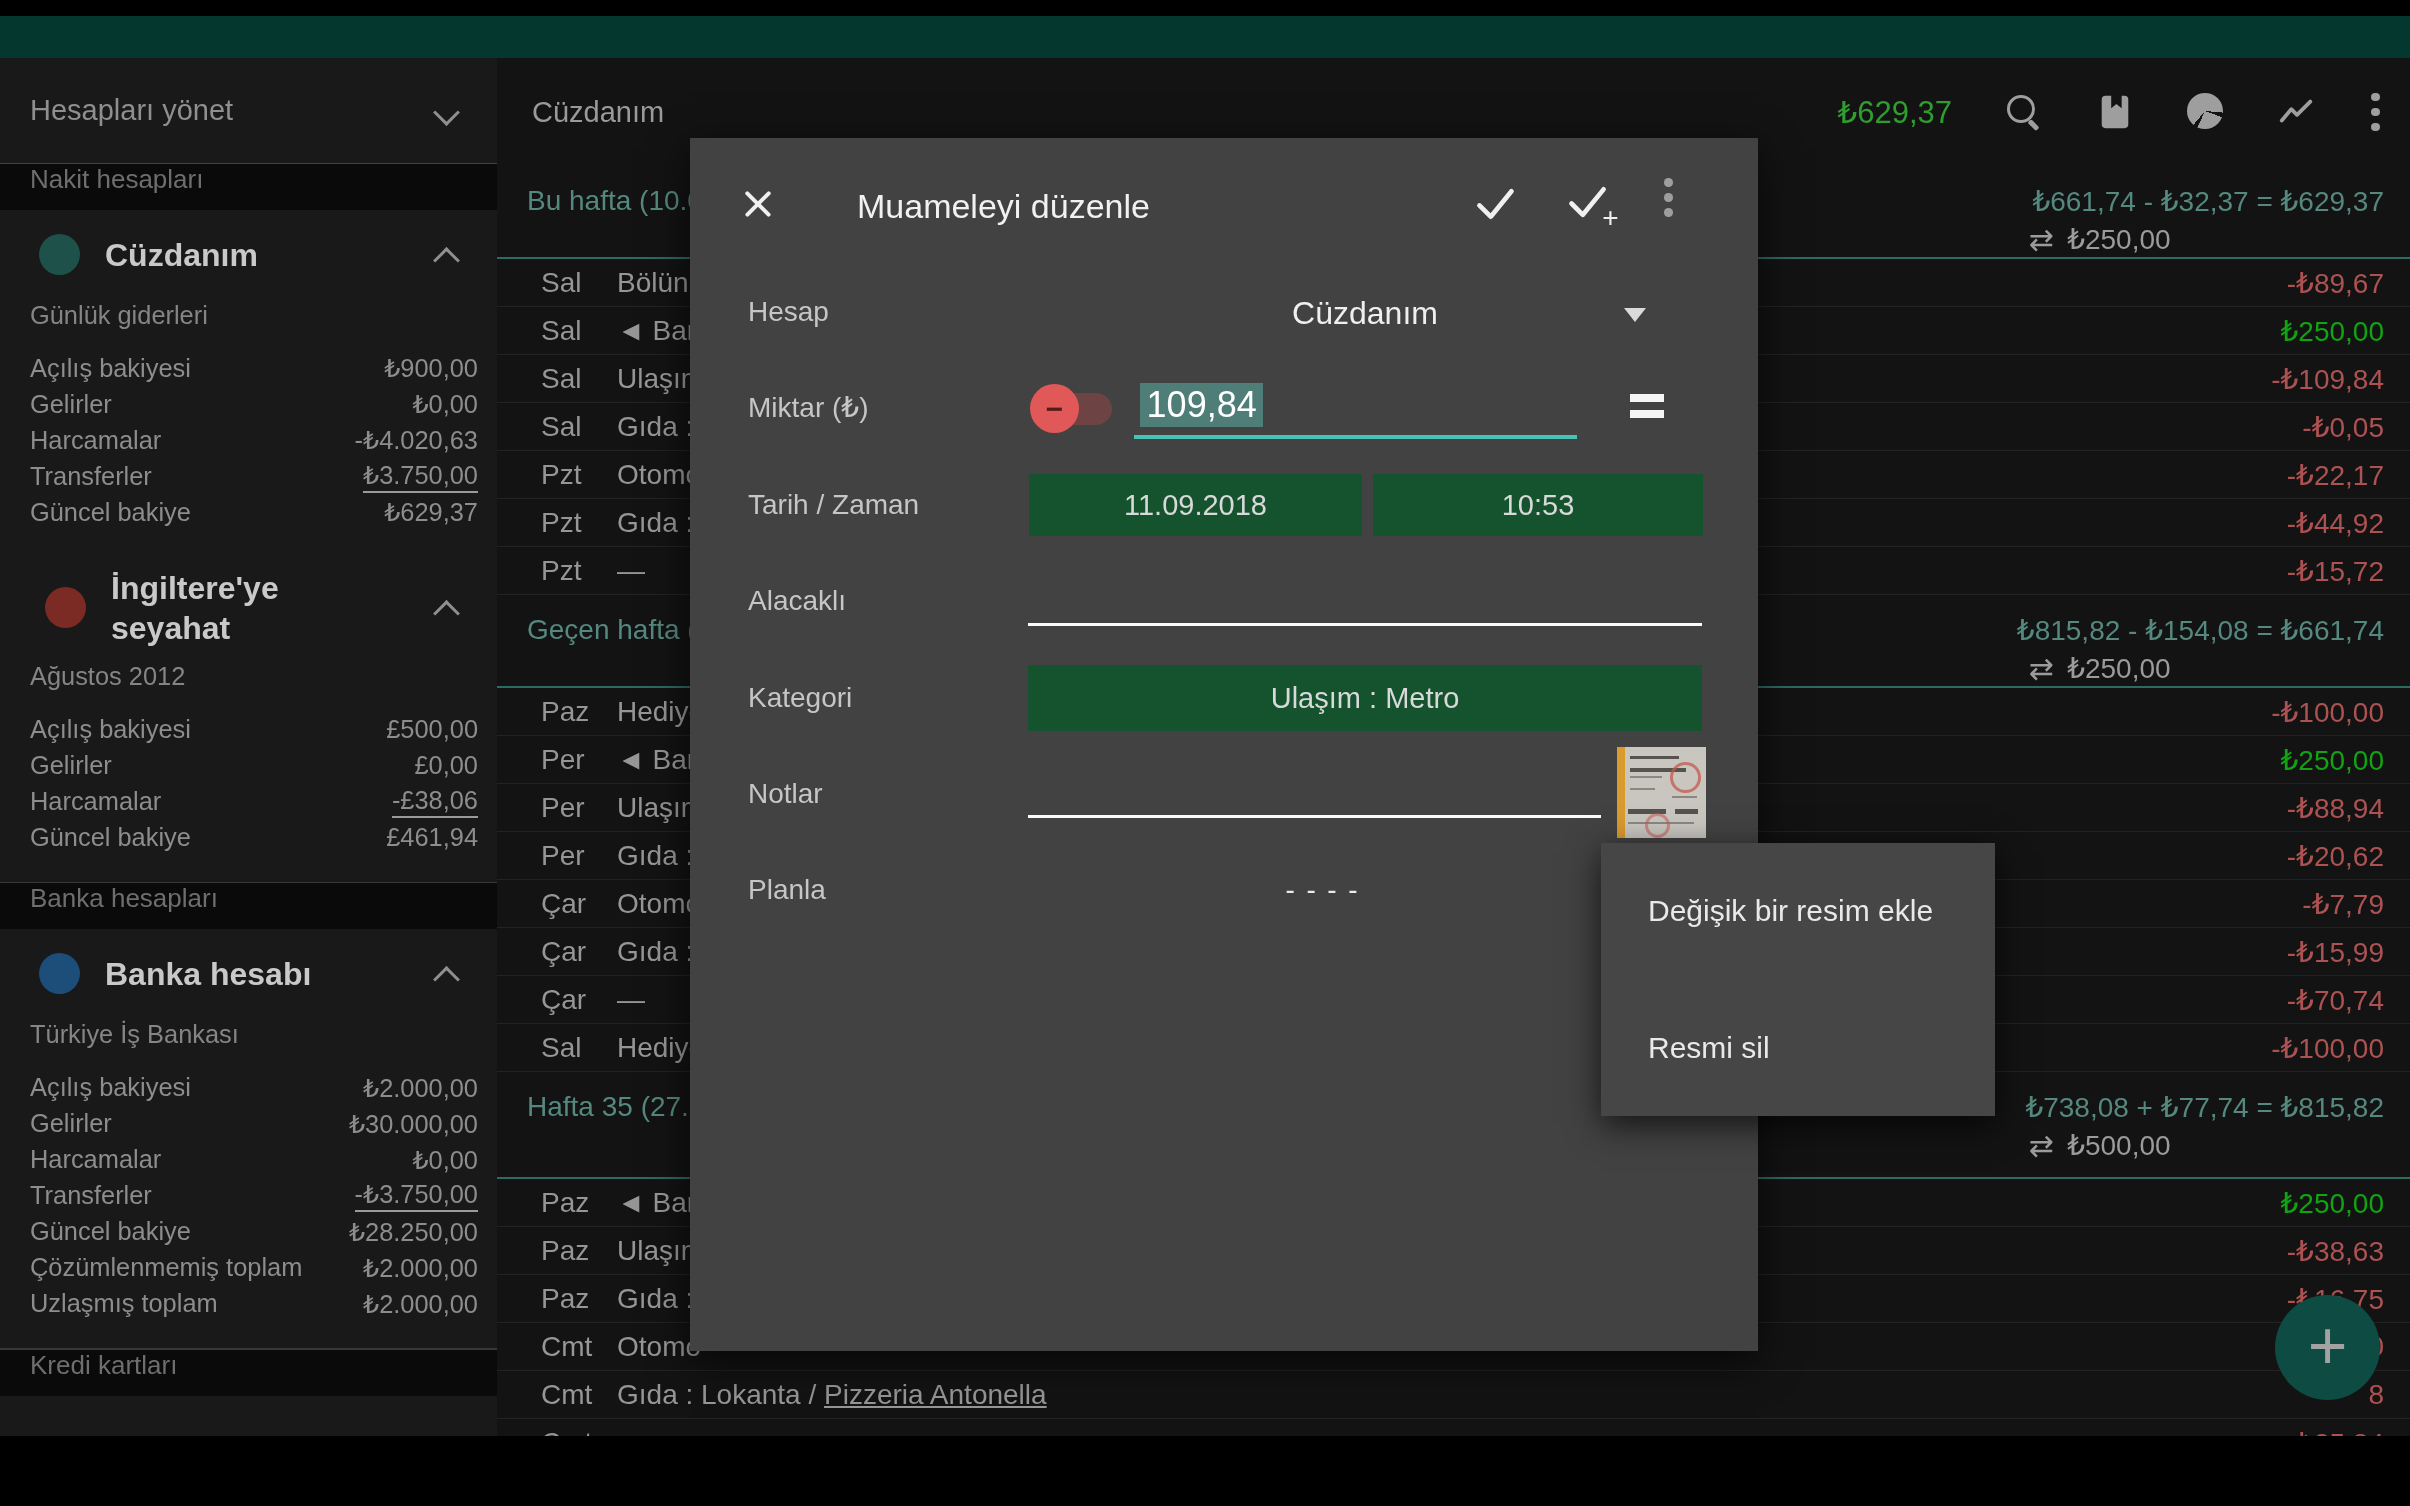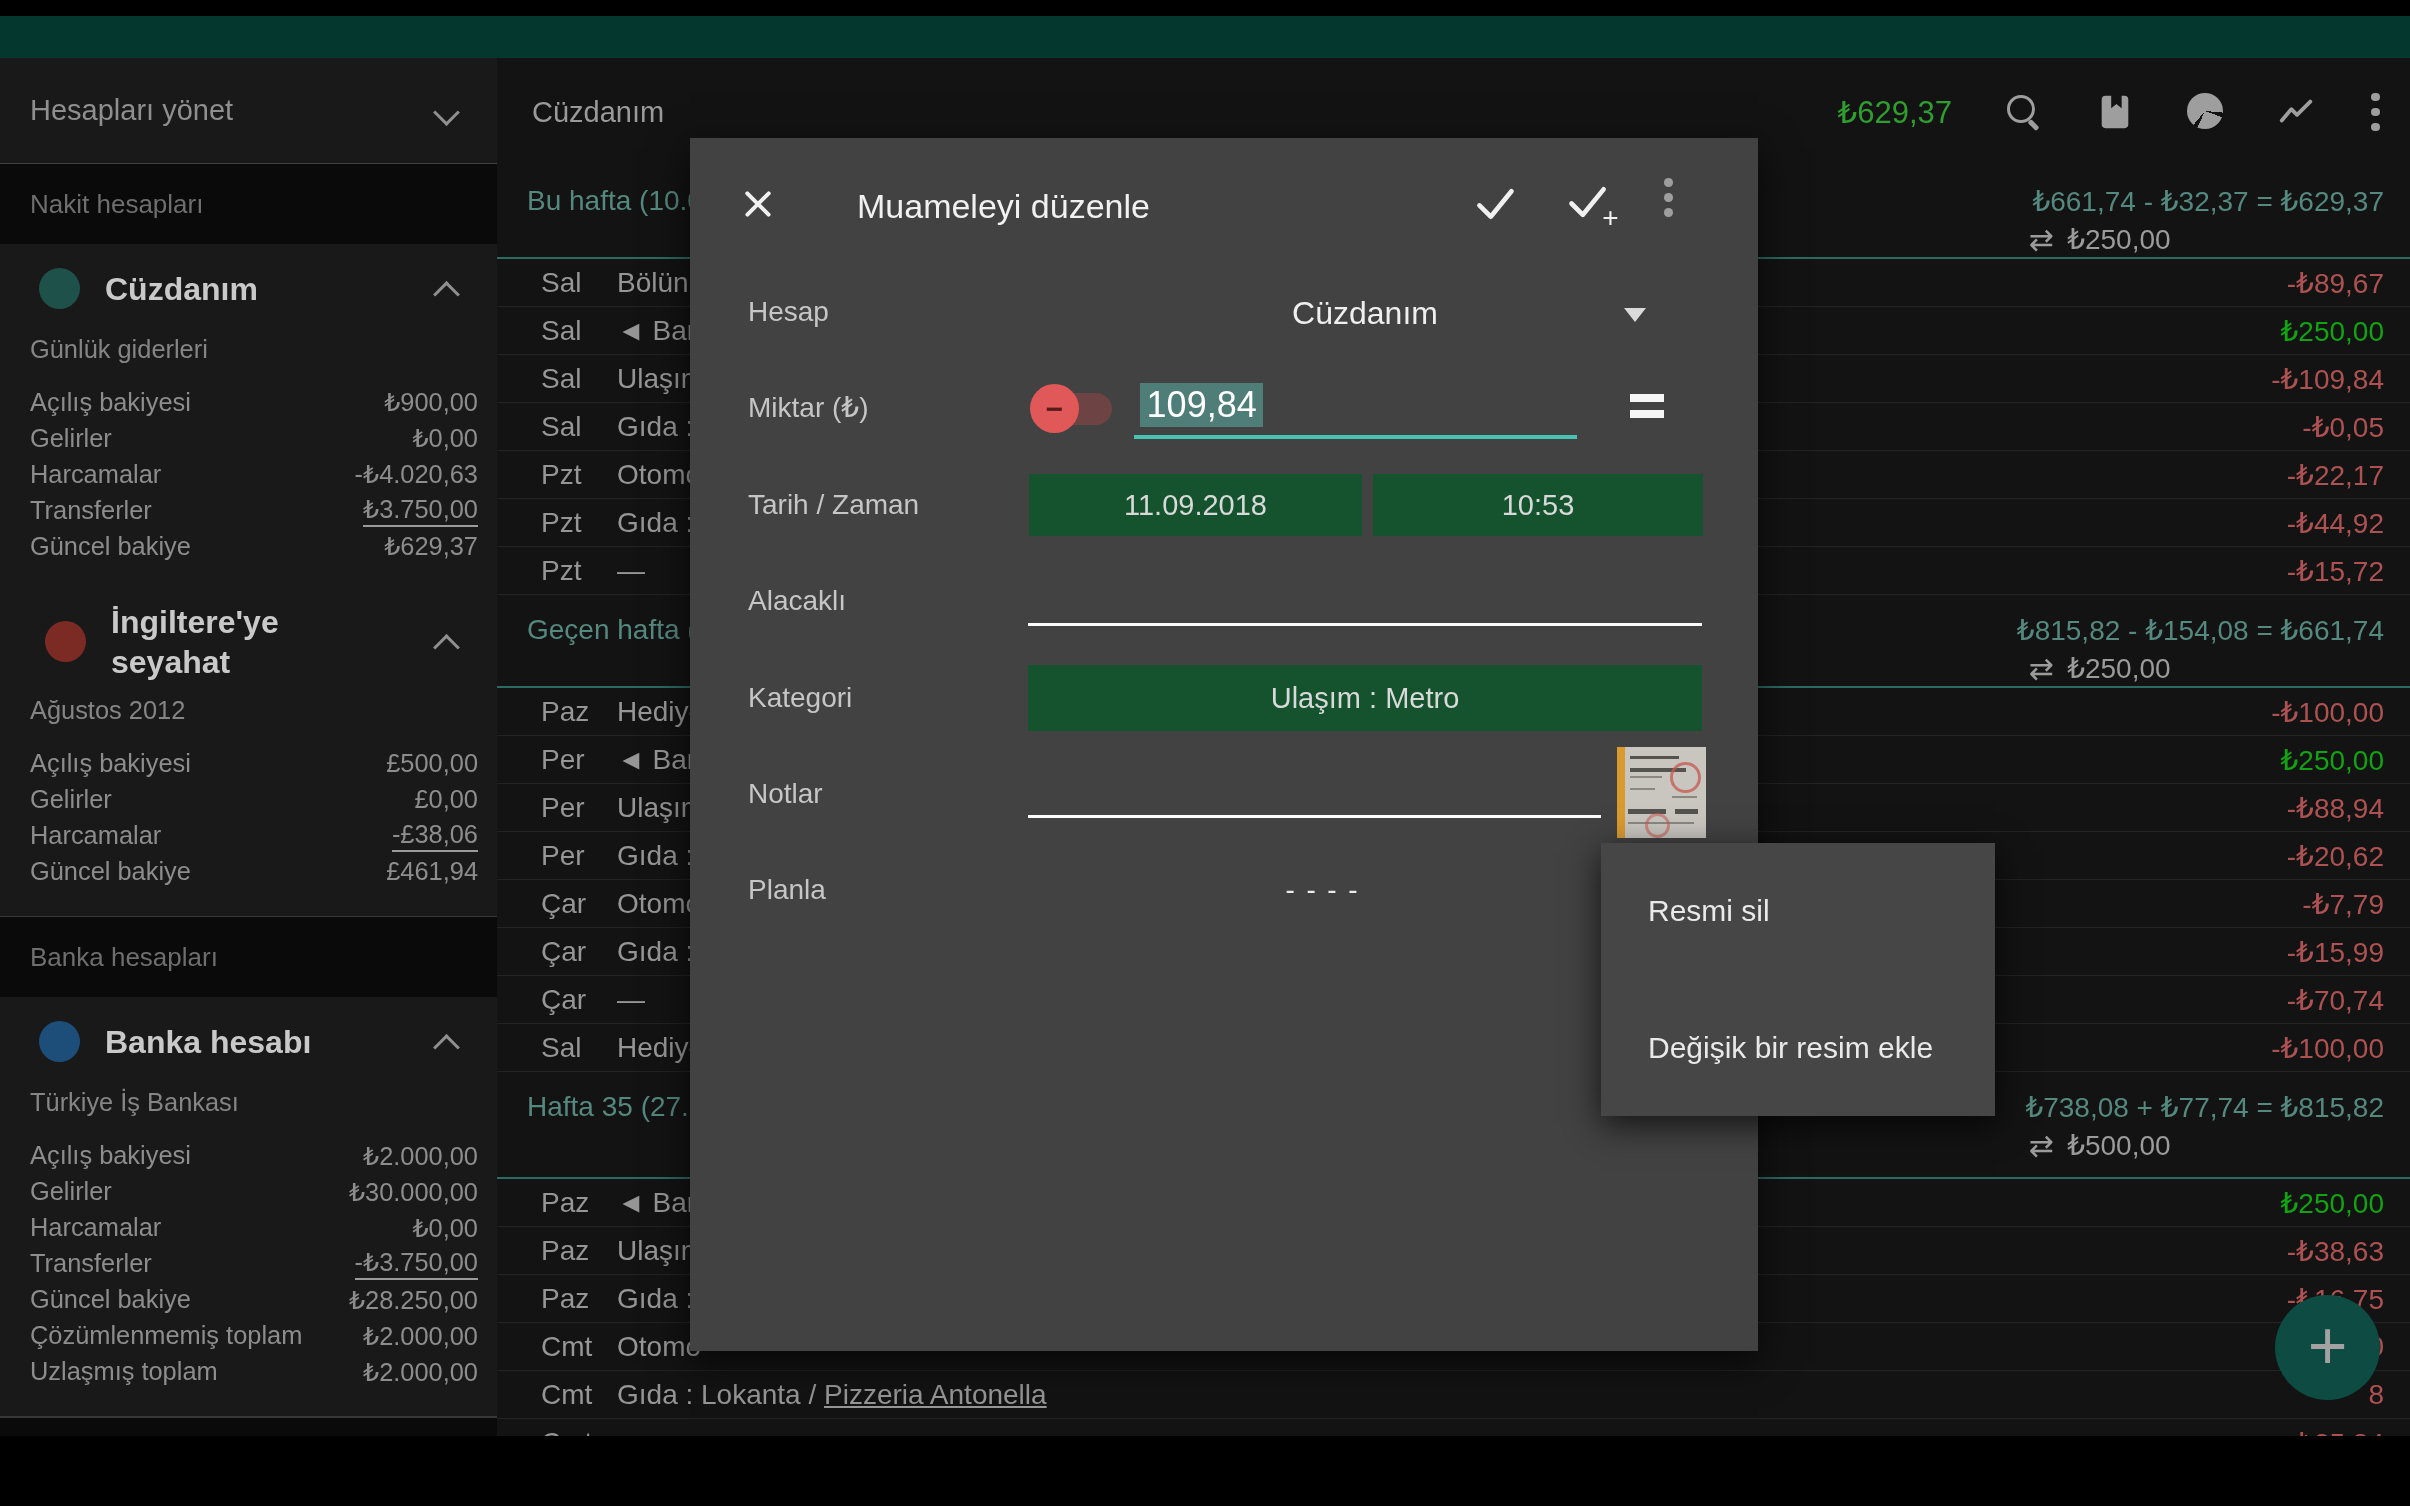--- a/index.html
+++ b/index.html
@@ -10,21 +10,21 @@
   .status-strip{position:absolute;left:0;top:0;width:2411px;height:42px;background:#04382e;}
 
   
   .sidebar{position:absolute;left:0;top:42px;width:497px;height:1378px;background:#191919;overflow:hidden;}
   .manage-row{position:relative;height:105px;border-bottom:1.9px solid #424242;display:flex;align-items:center;}
   .manage-row .lbl{margin-left:30px;font-size:29px;color:#8f8f8f;}
   .chev{width:16px;height:16px;border-right:3.8px solid #8f8f8f;border-bottom:3.8px solid #8f8f8f;display:inline-block;}
   .chev.down{transform:rotate(45deg);}
   .chev.up{transform:rotate(-135deg);}
   .manage-row .chev{position:absolute;right:41px;top:45px;}
-  .sb-band{height:80px;background:#0a0a0a;display:flex;align-items:center;}
+  .sb-band{height:46px;background:#0a0a0a;display:flex;}
   .sb-band span{margin-left:30px;font-size:26px;color:#6e6e6e;}
   .sb-divider{height:1.9px;background:#383838;}
   .acct-row{position:relative;min-height:89px;display:flex;align-items:center;}
   .acct-row.two{min-height:104px;margin-left:6px;}
   .acct-dot{position:absolute;left:39px;top:50%;margin-top:-21px;width:41px;height:41px;border-radius:50%;}
   .acct-name{margin-left:105px;font-size:32px;font-weight:bold;color:#c9c9c9;line-height:40px;}
   .acct-row .chev{position:absolute;right:41px;top:50%;margin-top:-3.8px;}
   .acct-sub{margin:1.9px 0 0 30px;height:40px;font-size:25.4px;color:#858585;}
   .acct-stats{margin-top:9.4px;margin-bottom:26px;}
   .acct-line{position:relative;height:36px;display:flex;align-items:center;justify-content:space-between;
@@ -460,18 +460,18 @@
       <span class="sub" style="left:11.3px;top:75px;width:66px;"></span>
       <span class="ring" style="left:53px;top:15px;width:24.5px;height:24.5px;"></span>
       <span class="ring" style="left:28px;top:66px;width:19px;height:19px;border-color:rgba(196,88,79,0.55);"></span>
     </div>
 
     <div class="dlg-label" style="top:736px">Planla</div>
     <div class="plan-val">- - - -</div>
   </div>
 
   <div class="ctx-menu">
+      <div class="ctx-item">Değişik bir resim ekle</div>
       <div class="ctx-item">Resmi sil</div>
-      <div class="ctx-item">Değişik bir resim ekle</div>
     </div>
 
 </div>
 
 
 </body></html>

